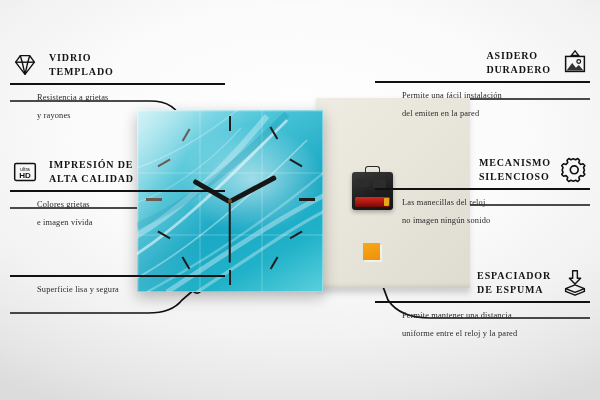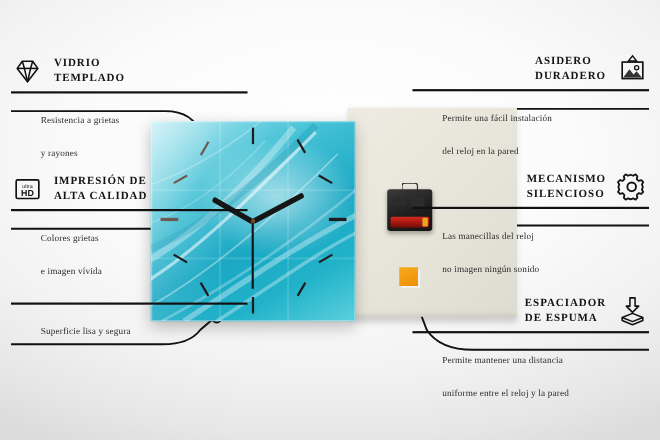--- a/index.html
+++ b/index.html
@@ -25,21 +25,21 @@
   .feat.right .feat-head { flex-direction:row-reverse; }
 
   .feat-title {
     font-size:10px; line-height:14.5px;
     letter-spacing:.85px; font-weight:700;
     color:#141414; text-transform:uppercase;
     font-family:"Liberation Serif", serif;
   }
   .rule { height:1.6px; background:#111; margin-top:3px; width:100%; }
   .feat-sub {
-    margin-top:20px; font-size:8.4px; line-height:10.6px;
+    margin-top:8px; font-size:8.4px; line-height:10.6px;
     color:#2a2a2a; letter-spacing:.15px;padding-left:27px;
   }
 
   .ico { width:30px; height:30px; flex:0 0 30px; position:relative; }
   .ico svg { display:block; width:30px; height:30px; }
 
   
   .wall {
     position:absolute; left:316px; top:98px; width:154px; height:190px;
     background:linear-gradient(135deg,#eeece2 0%,#e8e5da 45%,#dedbd0 100%);
@@ -248,21 +248,21 @@
           <path d="M7 24 L13 16 L17 21 L20 18 L25 24 Z" fill="#111" opacity=".85"></path>
         </svg>
       </span>
       <div>
         <div class="feat-title">ASIDERO</div>
         <div class="feat-title">DURADERO</div>
       </div>
     </div>
     <div class="rule"></div>
     <div class="feat-sub">Permite una fácil instalación</div>
-    <div class="feat-sub">del reloj en la pared</div>
+    <div class="feat-sub">del emiten en la pared</div>
   </div>
 
   <div class="feat right" style="top:155px;">
     <div class="feat-head">
       <span class="ico">
         <svg viewBox="0 0 32 32">
           <g fill="none" stroke="#111" stroke-width="1.8" stroke-linejoin="round">
             <path d="M16 4.5 l2.6 1.0 2.4 -1.4 1.9 2.0 -0.7 2.7 1.9 1.9 2.7 -0.7 2.0 1.9 -1.4 2.4 1.0 2.6 -1.0 2.6 1.4 2.4 -2.0 1.9 -2.7 -0.7 -1.9 1.9 0.7 2.7 -1.9 2.0 -2.4 -1.4 -2.6 1.0 -2.6 -1.0 -2.4 1.4 -1.9 -2.0 0.7 -2.7 -1.9 -1.9 -2.7 0.7 -2.0 -1.9 1.4 -2.4 -1.0 -2.6 1.0 -2.6 -1.4 -2.4 2.0 -1.9 2.7 0.7 1.9 -1.9 -0.7 -2.7 1.9 -2.0 2.4 1.4 Z" transform="translate(-1.2,-0.2) scale(0.96)"></path>
             <circle cx="15.2" cy="15.8" r="4.2"></circle>
           </g>

